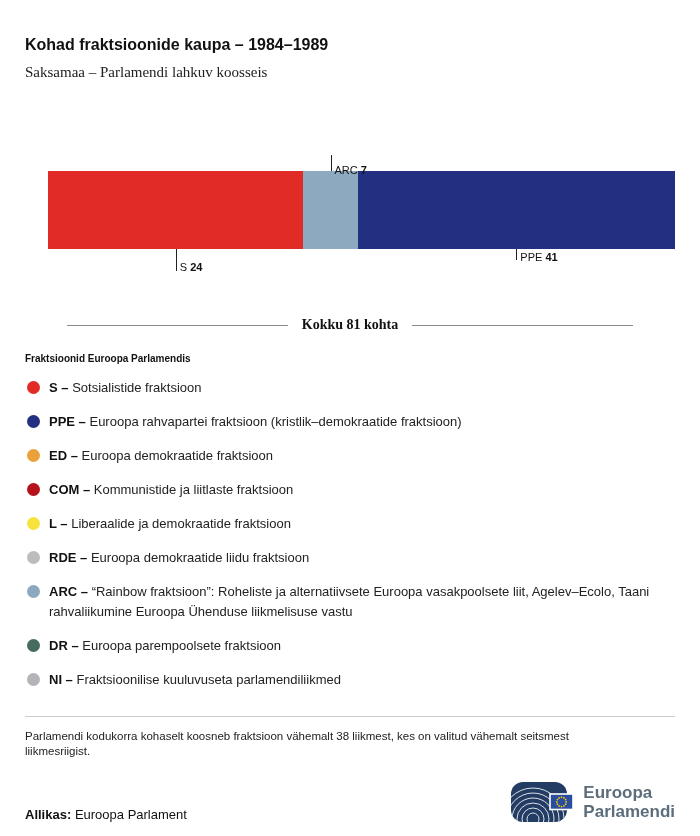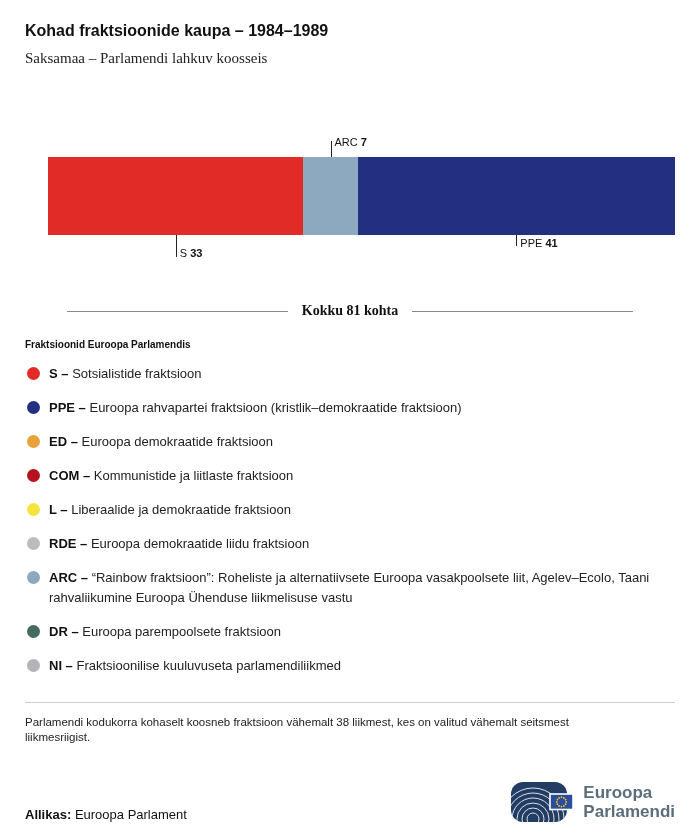--- a/index.html
+++ b/index.html
@@ -1,21 +1,21 @@
 <!DOCTYPE html>
 <html><head>
 <meta charset="utf-8">
 <style>
   html,body{margin:0;padding:0;}
   body{
     width:700px;height:836px;position:relative;overflow:hidden;
     background:#ffffff;color:#1a1a1a;
     font-family:"Liberation Sans","DejaVu Sans",sans-serif;
   }
-  .page{position:absolute;inset:0;padding:14px 25px 0 25px;box-sizing:border-box;}
+  .page{position:absolute;inset:0;padding:28px 25px 0 25px;box-sizing:border-box;}
   .title{font-size:16px;font-weight:bold;color:#111;margin:8px 0 10px 0;}
   .subtitle{font-size:15px;font-weight:normal;color:#222;margin:0;font-family:Liberation Serif, serif;}
 
   
   .chart-area{position:relative;height:150px;margin:50px 0 0 23px;}
   .bar{position:absolute;top:40px;left:0;right:0;height:78px;display:flex;}
   .bar .seg{height:100%;}
   .tick{position:absolute;width:1px;background:#222;}
   .seg-label{position:absolute;font-size:11px;color:#111;white-space:nowrap;line-height:13px;}
   .seg-label b{font-weight:bold;}
@@ -56,23 +56,23 @@
   <h1 class="title">Kohad fraktsioonide kaupa – 1984–1989</h1>
   <h2 class="subtitle">Saksamaa – Parlamendi lahkuv koosseis</h2>
 
   <div class="chart-area">
     <div class="bar">
         <div class="seg" style="flex-grow: 33; background: rgb(224, 43, 39);"></div>
         <div class="seg" style="flex-grow: 7; background: rgb(140, 169, 192);"></div>
         <div class="seg" style="flex-grow: 41; background: rgb(35, 47, 128);"></div>
       </div>
   <div class="tick" style="left: 20.3704%; top: 118px; height: 22px;"></div>
-      <div class="seg-label" style="left: calc(20.3704% + 4px); top: 130px;"><span>S </span><b>33</b></div>
+      <div class="seg-label" style="left: calc(20.3704% + 4px); top: 130px;"><span>S </span><b>24</b></div>
       <div class="tick" style="left: 45.0617%; top: 24px; height: 16px;"></div>
-      <div class="seg-label" style="left: calc(45.0617% + 4px); top: 19px;"><span>ARC </span><b>7</b></div>
+      <div class="seg-label" style="left: calc(45.0617% + 4px); top: 33px;"><span>ARC </span><b>7</b></div>
       <div class="tick" style="left: 74.6914%; top: 118px; height: 11px;"></div>
       <div class="seg-label" style="left: calc(74.6914% + 4px); top: 120px;"><span>PPE </span><b>41</b></div>
     </div>
 
   <div class="total-row">
     <div class="rule"></div>
     <div class="total-text">Kokku 81 kohta</div>
     <div class="rule"></div>
   </div>
 

